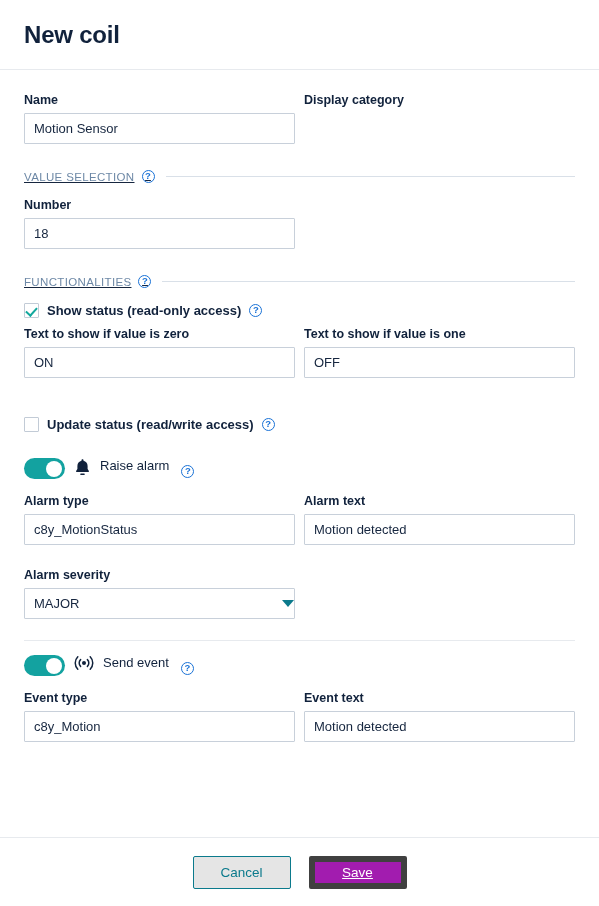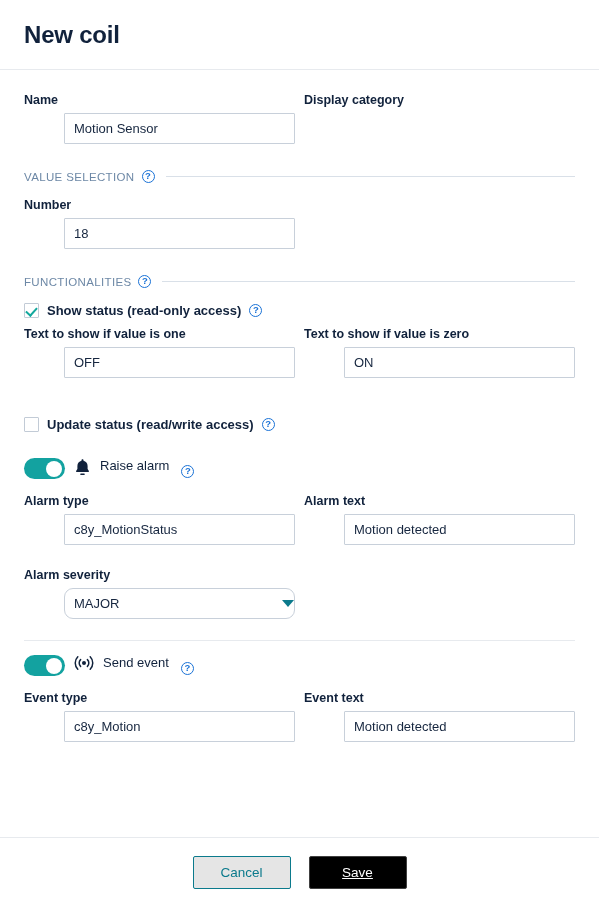--- a/index.html
+++ b/index.html
@@ -63,41 +63,40 @@
     background: #fff;
     border-radius: 1px;
     display: flex;
     align-items: center;
     padding: 0 9px;
     font-size: 13px;
     color: #16263f;
     line-height: 29px;
     white-space: nowrap;
     overflow: hidden;
-    margin-left: 40px;
   }
   .input.select {
     justify-content: space-between;
     padding-right: 0;
-    border-radius: 9px;
   }
   .caret {
     width: 0; height: 0;
     border-left: 6px solid transparent;
     border-right: 6px solid transparent;
     border-top: 7px solid #0b7a8c;
     flex: 0 0 auto;
   }
 
   
   .legend {
     display: flex;
     align-items: center;
     gap: 7px;
     margin: 26px 0 0 0;
+    text-decoration: underline;
   }
   .legend-text {
     font-size: 11.5px;
     letter-spacing: 0.35px;
     color: #6d88a6;
     white-space: nowrap;
   }
   .legend-rule {
     flex: 1 1 auto;
     height: 1px;
@@ -220,22 +219,22 @@
     border-radius: 2px;
     cursor: pointer;
     padding: 0 16px;
   }
   .btn-cancel {
     border: 1px solid #0b7a8c;
     background: #e5e5e5;
     color: #0b7a8c;
   }
   .btn-save {
-    border: 1px solid #404040;
-    background: #000000;
+    border: 6px solid #404040;
+    background: #a21caf;
     color: #ffffff;
     text-decoration: underline;
   }
   .mt14 { margin-top: 14px; }
   .mt12 { margin-top: 12px; text-align: right; }
   .mt22 { margin-top: 22px; }
 </style>
 </head>
 <body>
 
@@ -283,27 +282,27 @@
 
     <div class="check-row mt12">
       <span class="checkbox checked"></span>
       <span class="check-label">Show status (read-only access)</span>
       <span class="help">
           <span>?</span>
         </span>
     </div>
 
     <div class="row2" style="margin-top:6px">
+      <div class="col half">
+        <div class="field-label">Text to show if value is zero</div>
+        <div class="input">ON</div>
+      </div>
       <div class="col">
         <div class="field-label">Text to show if value is one</div>
         <div class="input">OFF</div>
-      </div>
-      <div class="col half">
-        <div class="field-label">Text to show if value is zero</div>
-        <div class="input">ON</div>
       </div>
     </div>
 
     <div class="check-row" style="margin-top:36px">
       <span class="checkbox"></span>
       <span class="check-label">Update status (read/write access)</span>
       <span class="help">
           <span>?</span>
         </span>
     </div>

